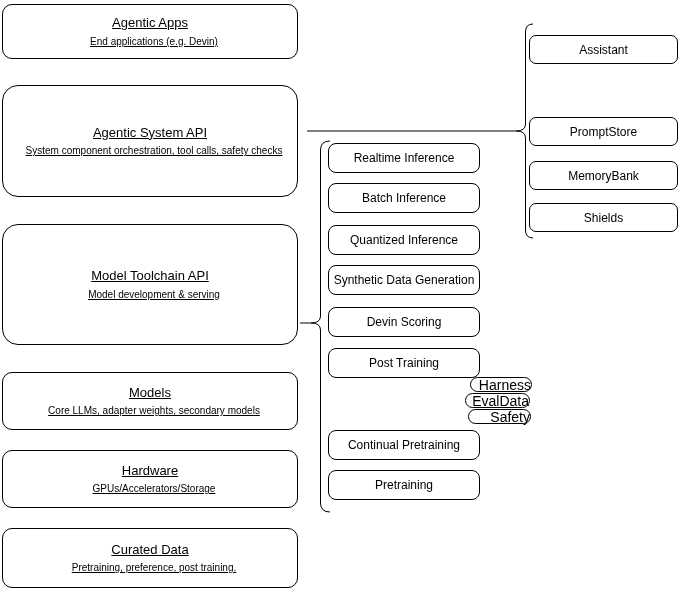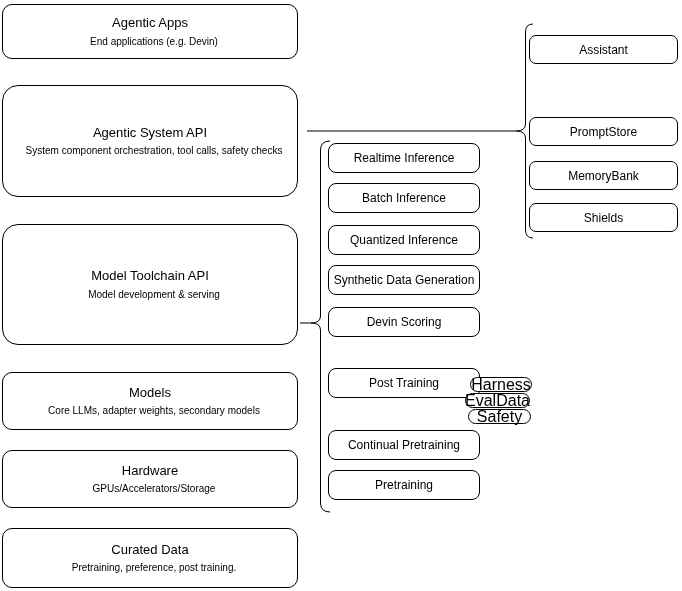--- a/index.html
+++ b/index.html
@@ -17,37 +17,37 @@
     background: #ffffff;
     border: 1px solid #000000;
     box-sizing: border-box;
     display: flex;
     flex-direction: column;
     align-items: center;
     justify-content: center;
     text-align: center;
     z-index: 0;
   }
-  .lbox { left: 2px; width: 296px; border-radius: 10px; gap: 5px; padding: 2px 6px; }
+  .lbox { left: 2px; width: 296px; border-radius: 10px; gap: 5px; padding: 2px 6px; text-decoration: underline; }
   .lbox.bigr { border-radius: 16px; }
   .title { font-size: 13px; line-height: 1.1; }
   .subtitle { font-size: 10px; line-height: 1.1; padding-left: 8px; }
   .mbox { left: 328px; width: 152px; height: 30px; border-radius: 8px; font-size: 12px; }
   .rbox { left: 529px; width: 149px; height: 29px; border-radius: 7px; font-size: 12px; }
   .pill {
     position: absolute;
     background: #ffffff;
     border: 1px solid #000000;
     border-radius: 8px;
     height: 15px;
     box-sizing: border-box;
     display: flex;
     align-items: center;
-    justify-content: center;
-    font-size: 16px;
+    justify-content: flex-end;
+    font-size: 14px;
     z-index: 2;
   }
   svg.overlay { position: absolute; left: 0; top: 0; z-index: 1; pointer-events: none; }
 </style>
 </head>
 <body>
 
 <div class="canvas">
 
   <svg class="overlay" width="682" height="591" viewBox="0 0 682 591">
@@ -95,21 +95,21 @@
   </div>
   <div class="node mbox" style="top:225px">
     <span>Quantized Inference</span>
   </div>
   <div class="node mbox" style="top:265px">
     <span>Synthetic Data Generation</span>
   </div>
   <div class="node mbox" style="top:307px">
     <span>Devin Scoring</span>
   </div>
-  <div class="node mbox" style="top:368px">
+  <div class="node mbox" style="top:348px">
     <span>Post Training</span>
   </div>
   <div class="node mbox" style="top:430px">
     <span>Continual Pretraining</span>
   </div>
   <div class="node mbox" style="top:470px">
     <span>Pretraining</span>
   </div>
 
   <div class="pill" style="left:470px;top:377px;width:62px">

